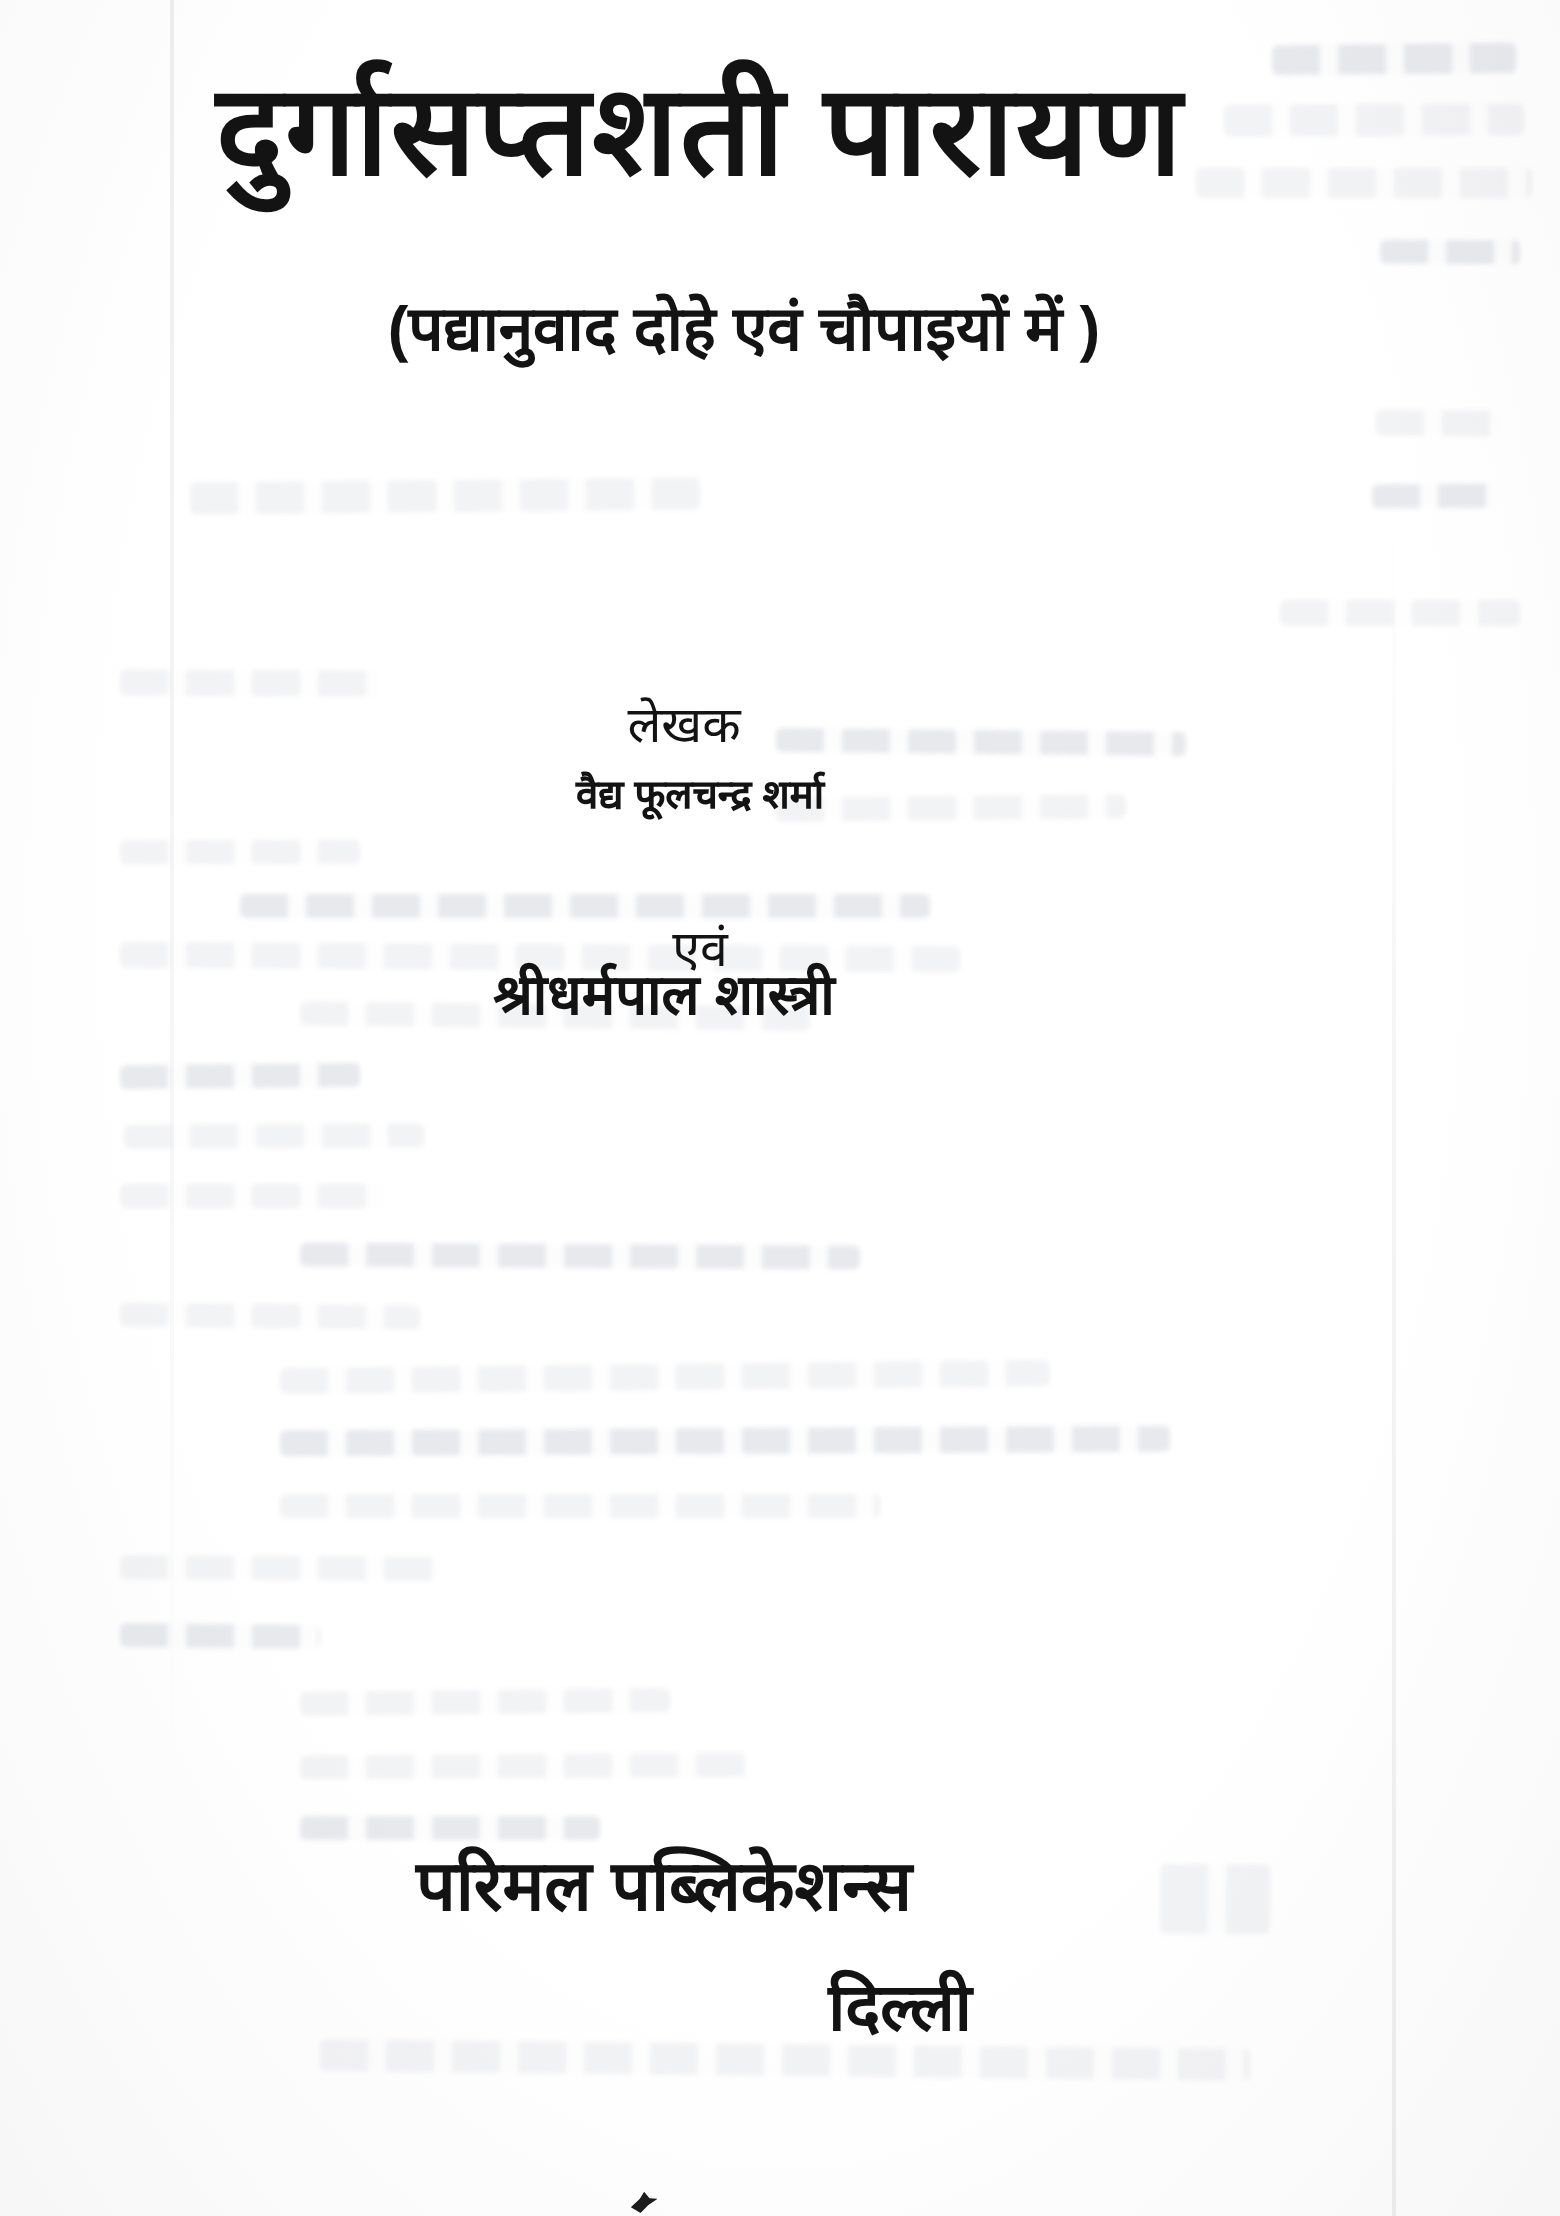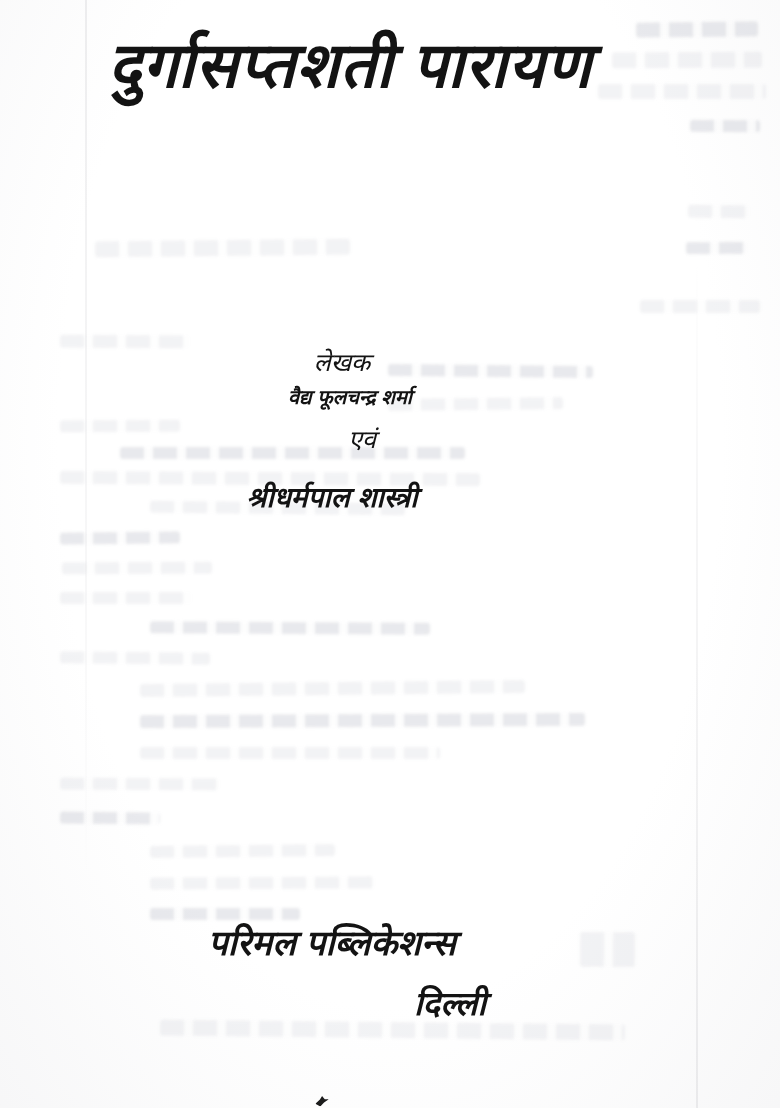--- a/index.html
+++ b/index.html
@@ -12,21 +12,20 @@
     font-family: "Liberation Sans", "DejaVu Sans", sans-serif;
   }
   .page {
     position: relative;
     width: 780px;
     height: 1108px;
     background:
       radial-gradient(ellipse at 50% 40%, rgba(255,255,255,1) 60%, rgba(246,246,247,0.9) 100%),
       #ffffff;
     color: #141414;
-    font-style: italic;
   }
   
   .edge-line {
     position: absolute;
     width: 2px;
     pointer-events: none;
   }
   .edge-left {
     left: 85px; top: 0; height: 880px;
     background: linear-gradient(to bottom, rgba(120,120,130,0.12), rgba(120,120,130,0.05) 70%, rgba(120,120,130,0));
@@ -52,21 +51,21 @@
     margin: 0;
   }
   .book-subtitle {
     top: 142px;
     font-size: 31px;
     font-weight: 700;
     margin-left: 22px;
   }
   .author-label   { top: 344px; font-size: 25px; font-weight: 400; margin-left: -8px; }
   .author-primary { top: 383px; font-size: 20px; font-weight: 700; }
-  .author-conj    { top: 421px; font-size: 25px; font-weight: 400; margin-left: 12px; }
+  .author-conj    { top: 456px; font-size: 25px; font-weight: 400; }
   .author-secondary { top: 477px; font-size: 28px; font-weight: 700; margin-left: -18px; }
   .publisher-name { top: 918px; font-size: 35px; font-weight: 700; margin-left: -18px; }
   .publisher-city { top: 980px; font-size: 33px; font-weight: 700; margin-left: 100px; }
   
   .ghost {
     position: absolute;
     border-radius: 3px;
     background: repeating-linear-gradient(
       90deg,
       rgba(128,134,152,0.18) 0px, rgba(128,134,152,0.18) 24px,
@@ -121,20 +120,21 @@
       <div class="ghost" style="left: 60px; top: 812px; width: 100px; height: 12px; transform: rotate(0.6deg);"></div>
       <div class="ghost soft" style="left: 150px; top: 845px; width: 185px; height: 12px; transform: rotate(-0.6deg);"></div>
       <div class="ghost soft" style="left: 150px; top: 877px; width: 225px; height: 12px; transform: rotate(-0.3deg);"></div>
       <div class="ghost" style="left: 150px; top: 908px; width: 150px; height: 12px; transform: rotate(0deg);"></div>
       <div class="ghost soft" style="left: 580px; top: 932px; width: 55px; height: 35px; transform: rotate(0.3deg);"></div>
       <div class="ghost soft" style="left: 160px; top: 1022px; width: 465px; height: 16px; transform: rotate(0.6deg);"></div>
     </div>
 
   <h1 class="textblock book-title">दुर्गासप्तशती पारायण</h1>
 
+  <div class="textblock book-subtitle">(पद्यानुवाद दोहे एवं चौपाइयों में )</div>
 
   <div>
     <div class="textblock author-label">लेखक</div>
     <div class="textblock author-primary">वैद्य फूलचन्द्र शर्मा</div>
     <div class="textblock author-conj">एवं</div>
     <div class="textblock author-secondary">श्रीधर्मपाल शास्त्री</div>
   </div>
 
   <div>
     <div class="textblock publisher-name">परिमल पब्लिकेशन्स</div>

